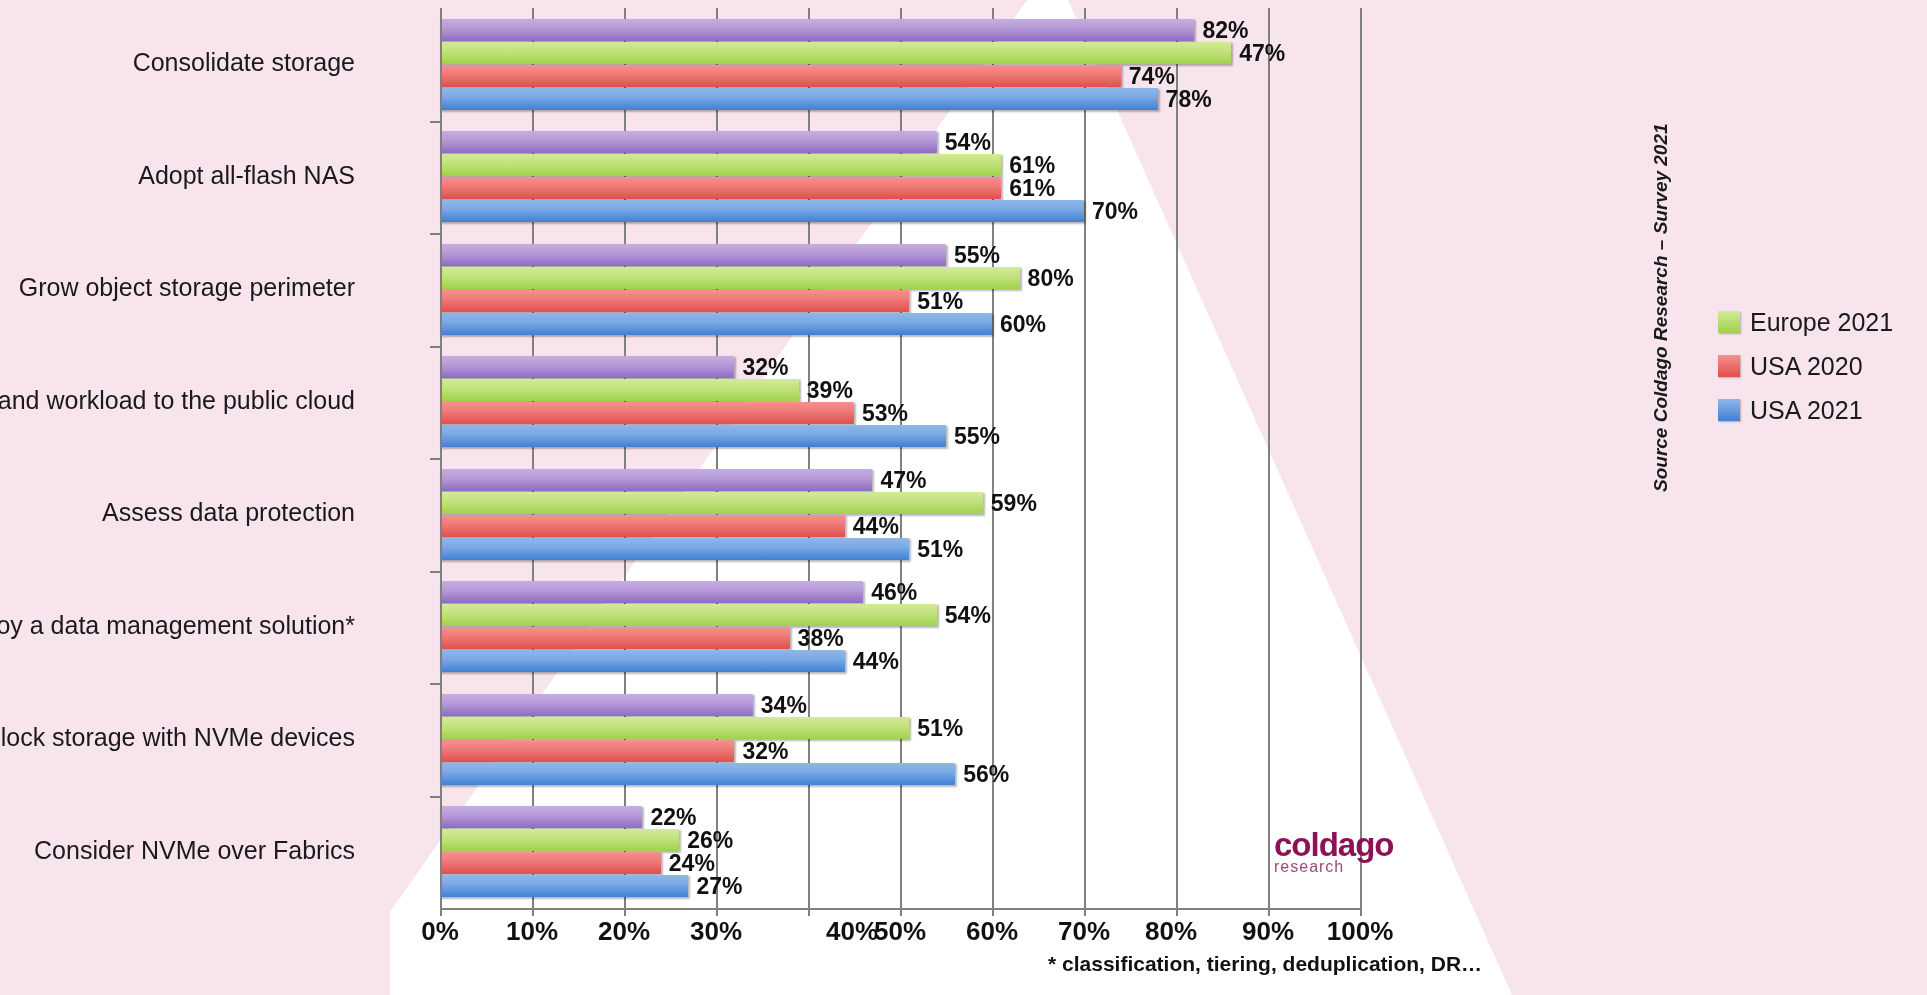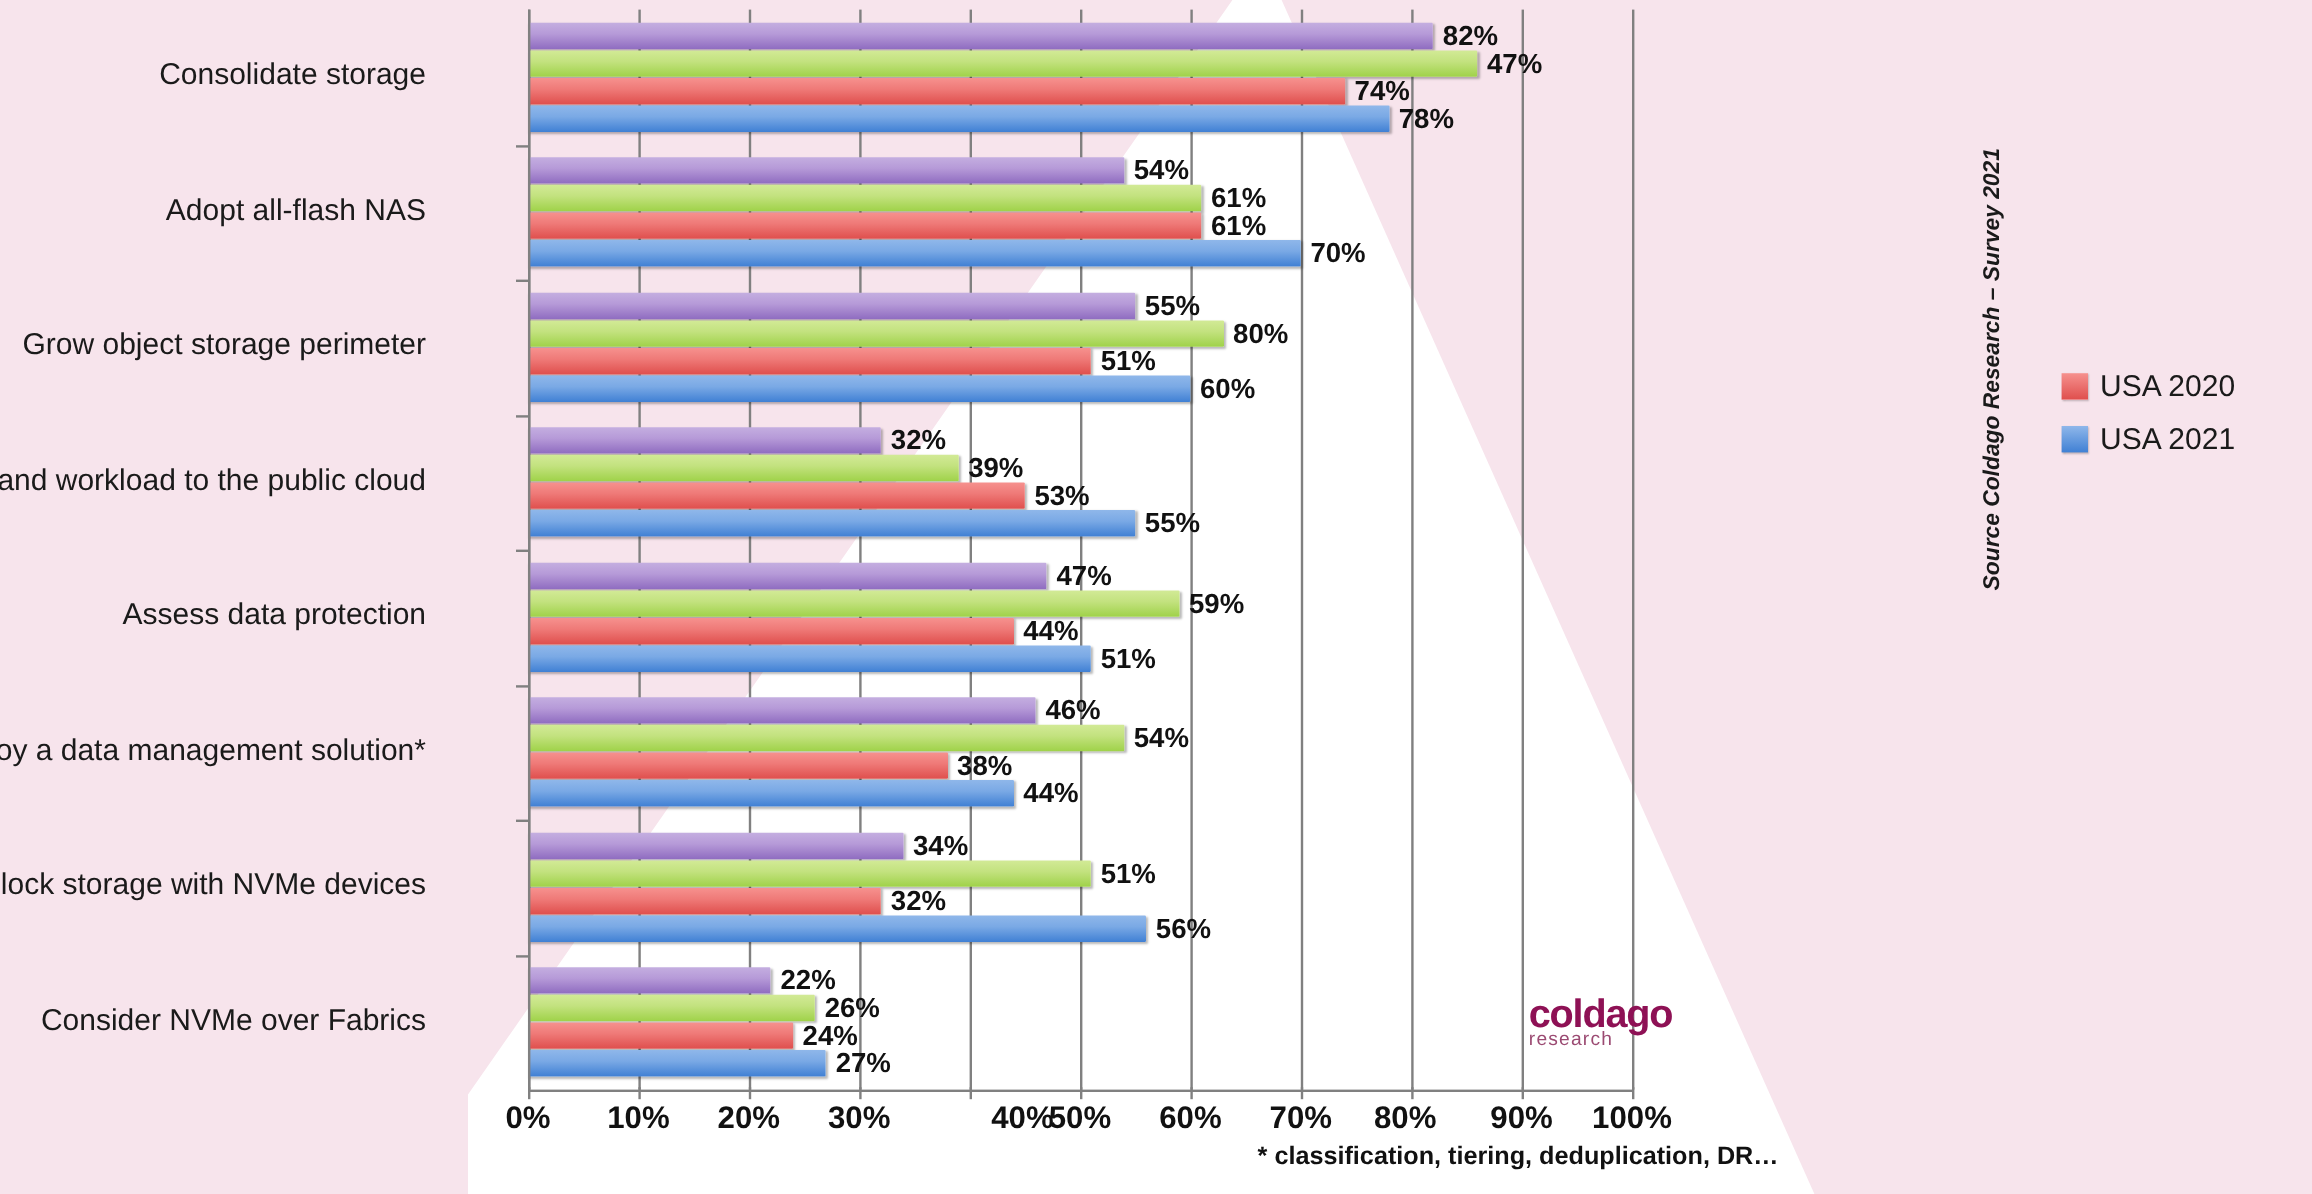--- a/index.html
+++ b/index.html
@@ -225,20 +225,24 @@
       <div class="xtickmark" style="left: 736px;"></div>
       <div class="xtick" style="left: 731px;">80%</div>
       <div class="xtickmark" style="left: 828px;"></div>
       <div class="xtick" style="left: 828px;">90%</div>
       <div class="xtickmark" style="left: 920px;"></div>
       <div class="xtick" style="left: 920px;">100%</div>
     </div>
 
   <div class="legend" id="legend">
       <div class="legend-item">
+        <span class="swatch s1"></span>
+        <span class="legend-label">Europe 2021</span>
+      </div>
+      <div class="legend-item">
         <span class="swatch s2"></span>
         <span class="legend-label">USA 2020</span>
       </div>
       <div class="legend-item">
         <span class="swatch s3"></span>
         <span class="legend-label">USA 2021</span>
       </div>
     </div>
 
   <div class="footnote">* classification, tiering, deduplication, DR…</div>

